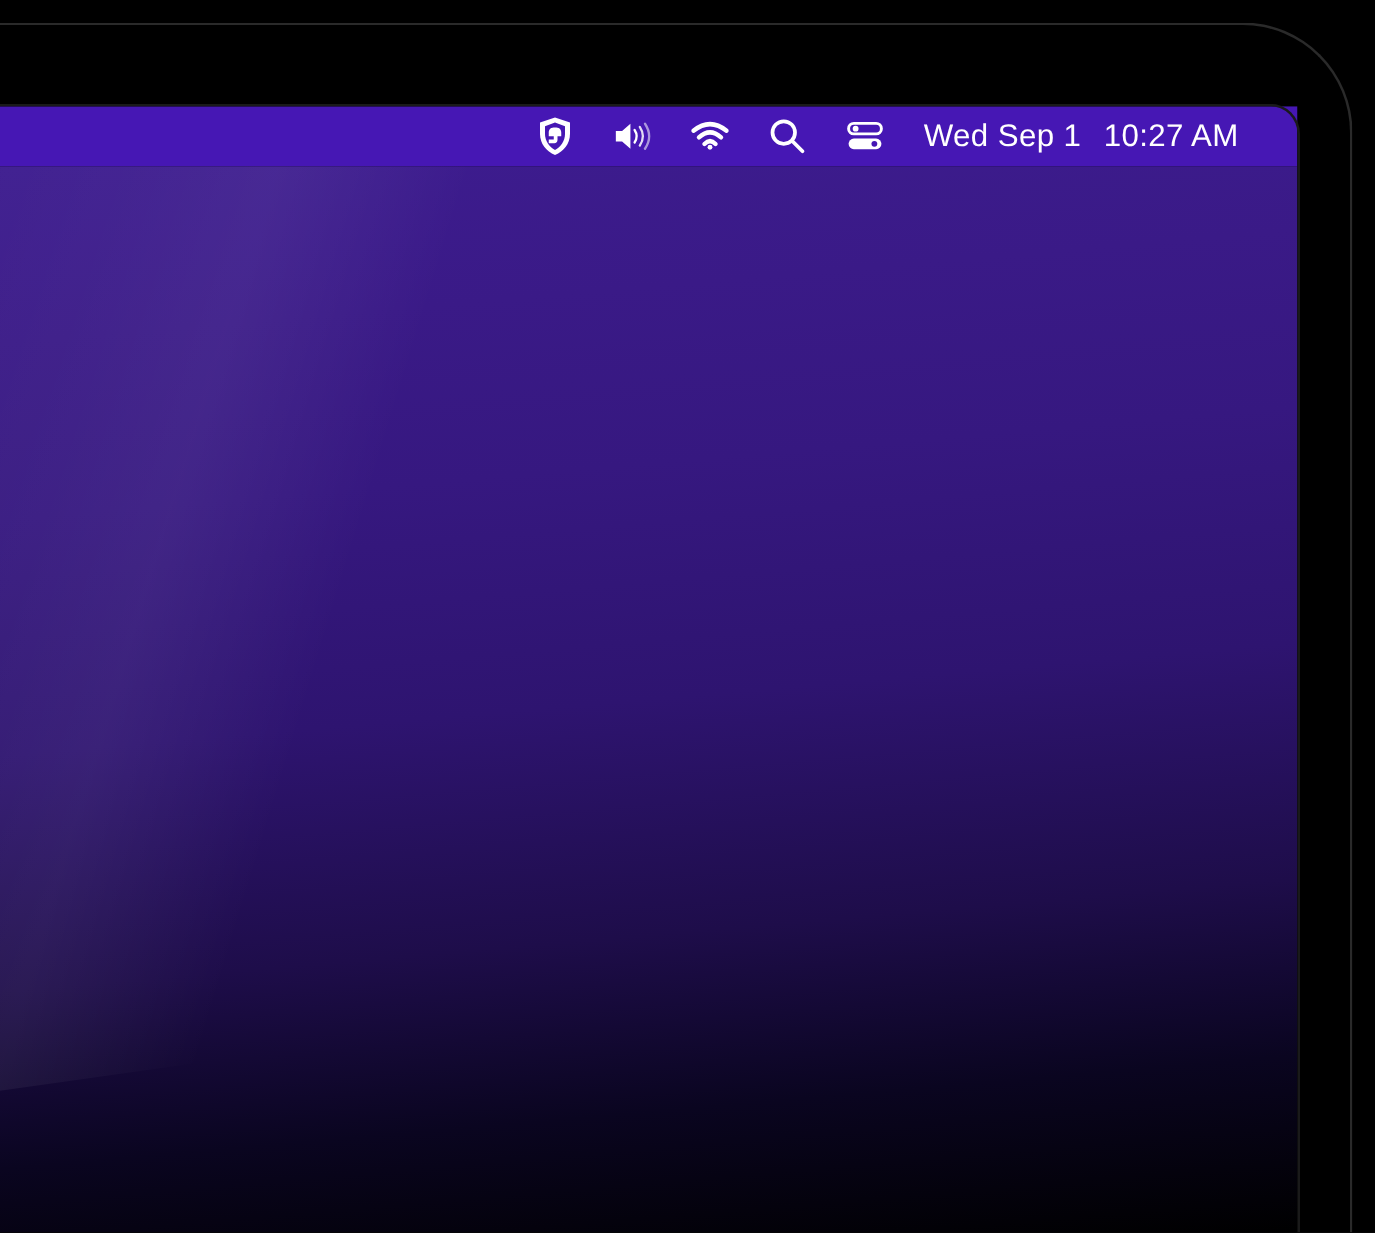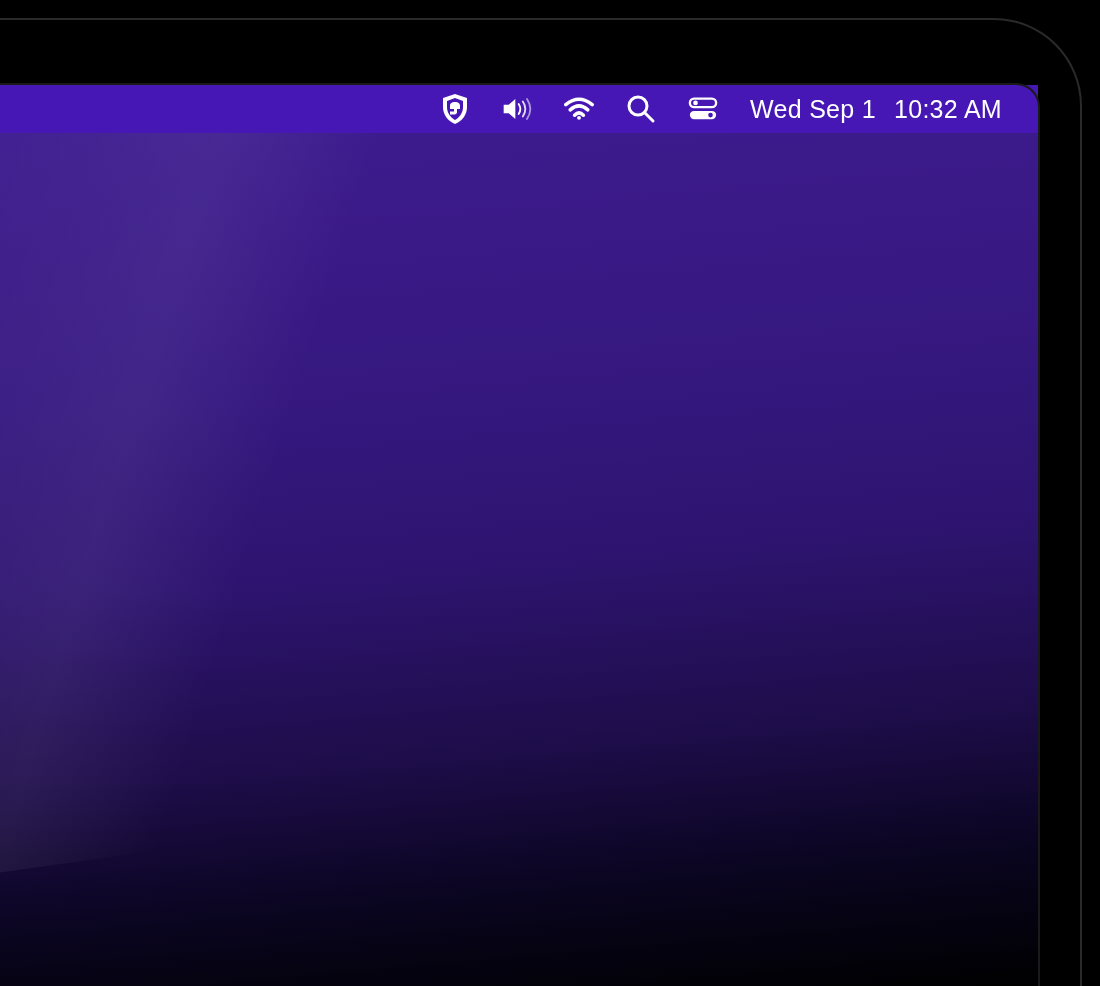--- a/index.html
+++ b/index.html
@@ -38,21 +38,21 @@
     .menu-bar {
       position: absolute;
       top: 0;
       left: 0;
       width: 100%;
       height: 48px;
       background: #4617B4;
       display: flex;
       align-items: center;
       justify-content: flex-end;
-      padding-right: 36px;
+      padding-right: 47px;
       gap: 32px;
     }
     
     .menu-bar-item {
       display: flex;
       align-items: center;
       justify-content: center;
       color: #ffffff;
       cursor: pointer;
     }
@@ -200,21 +200,21 @@
             <rect x="2" y="2" width="28" height="9" rx="4.5" stroke="#ffffff" stroke-width="2.5" fill="none"></rect>
             <circle cx="8" cy="6.5" r="2.5" fill="#ffffff"></circle>
             <rect x="2" y="15" width="28" height="9" rx="4.5" fill="#ffffff"></rect>
             <circle cx="24" cy="19.5" r="2.5" fill="#4617B4"></circle>
           </svg>
         </span>
       </div>
 
       <div class="menu-bar-item datetime-group">
         <span class="menu-bar-text">Wed Sep 1</span>
-        <span class="menu-bar-text">10:32 AM</span>
+        <span class="menu-bar-text">10:27 AM</span>
       </div>
 
     </div>
 
   </div>
 
   <div class="device-edge"></div>
   <div class="screen-inner-edge"></div>
 
 </div>

